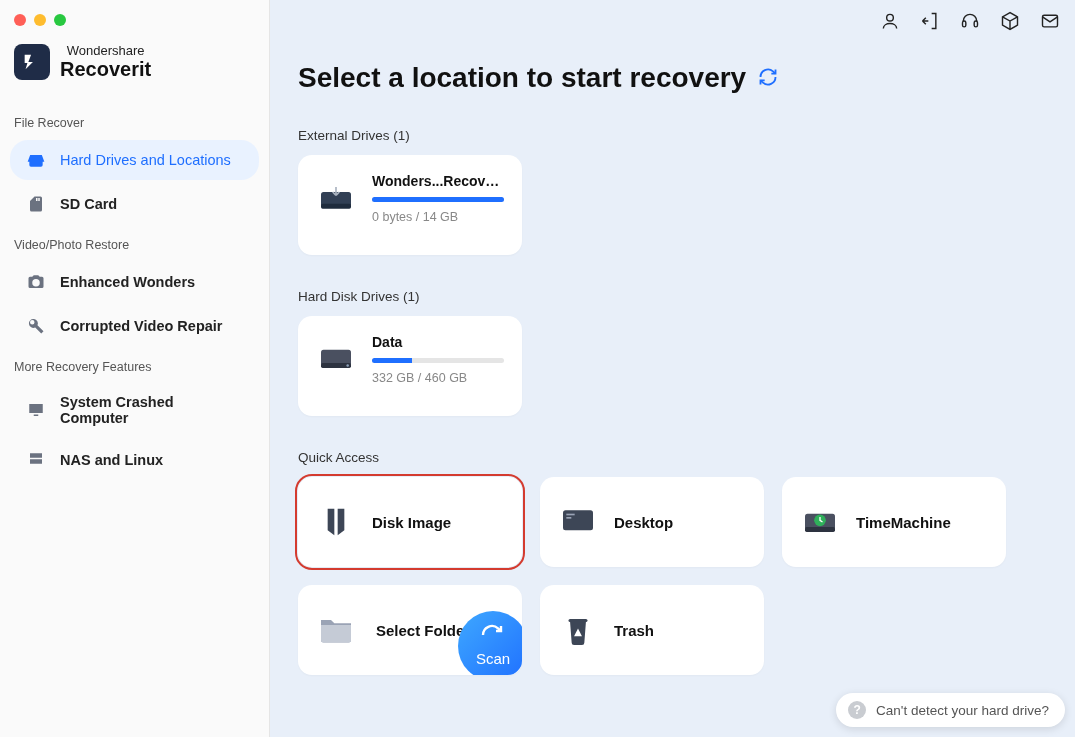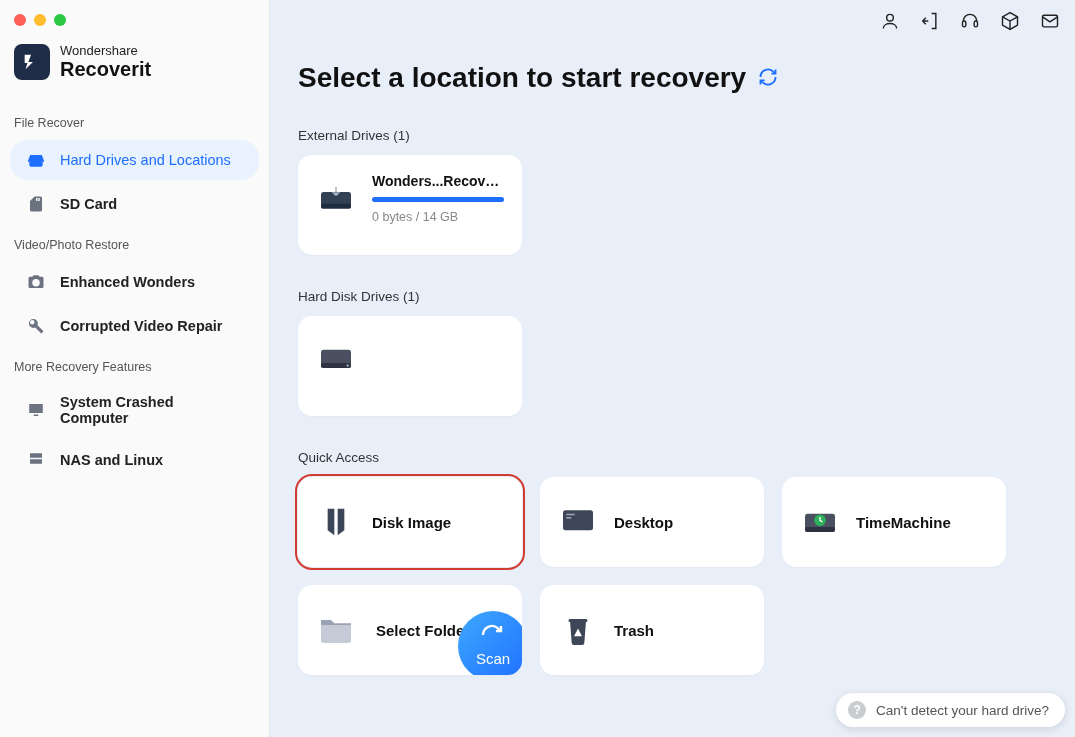--- a/index.html
+++ b/index.html
@@ -6,21 +6,21 @@
   body { width: 1075px; height: 737px; background: #e8eff9; display: flex; overflow: hidden; position: relative; }
 
   
   .sidebar { width: 270px; height: 100%; background: #fafafa; border-right: 1px solid #e5e5e5; padding-top: 8px; }
   .traffic-lights { display: flex; gap: 8px; padding: 6px 14px 18px 14px; }
   .traffic-lights span { width: 12px; height: 12px; border-radius: 50%; display: inline-block; }
   .tl-red { background: #ff5f57; }
   .tl-yellow { background: #febc2e; }
   .tl-green { background: #28c840; }
 
-  .brand { display: flex; align-items: center; gap: 10px; padding: 0 14px 22px 14px; }
+  .brand { display: flex; align-items: center; gap: 10px; padding: 0 14px 22px 14px; text-align: center; }
   .brand-logo { width: 36px; height: 36px; border-radius: 8px; background: #1f2c47; display: flex; align-items: center; justify-content: center; }
   .brand-text { line-height: 1.1; }
   .brand-small { font-size: 13px; color: #222; }
   .brand-big { font-size: 20px; font-weight: 700; color: #111; }
 
   .section-label { font-size: 12.5px; color: #555; padding: 6px 14px; margin-top: 8px;}
   .nav-item { display: flex; align-items: center; gap: 14px; padding: 10px 16px; margin: 4px 10px; border-radius: 18px; font-size: 14.5px; color: #222; cursor: pointer; font-weight: bold; }
   .nav-item.active { background: #e9f2ff; color: #1f6fff; font-weight: 500; }
   .nav-icon { width: 20px; height: 20px; display: flex; align-items: center; justify-content: center; flex-shrink: 0; }
 
@@ -203,20 +203,27 @@
   <div class="group-label">Hard Disk Drives (1)</div>
   <div class="cards">
     <div class="card">
       <div class="card-icon">
         <svg width="40" height="40" viewBox="0 0 48 48">
             <rect x="6" y="14" width="36" height="20" rx="3" fill="#4a5060"></rect>
             <rect x="6" y="30" width="36" height="6" rx="2" fill="#2d3340"></rect>
             <circle cx="38" cy="33" r="1.5" fill="#8da0b8"></circle>
           </svg>
       </div>
+      <div class="card-body">
+        <div class="card-title">Data</div>
+        <div class="bar">
+            <div class="bar-fill" style="width:30%"></div>
+          </div>
+        <div class="card-sub">332 GB / 460 GB</div>
+      </div>
     </div>
   </div>
 
   <div class="group-label">Quick Access</div>
   <div class="cards quick">
     <div class="card highlight">
       <div class="card-icon">
         <svg width="40" height="40" viewBox="0 0 48 48">
             <path fill="#3d4656" d="M14 8h8v32l-8-6zM34 8h-8v32l8-6z"></path>
           </svg>

